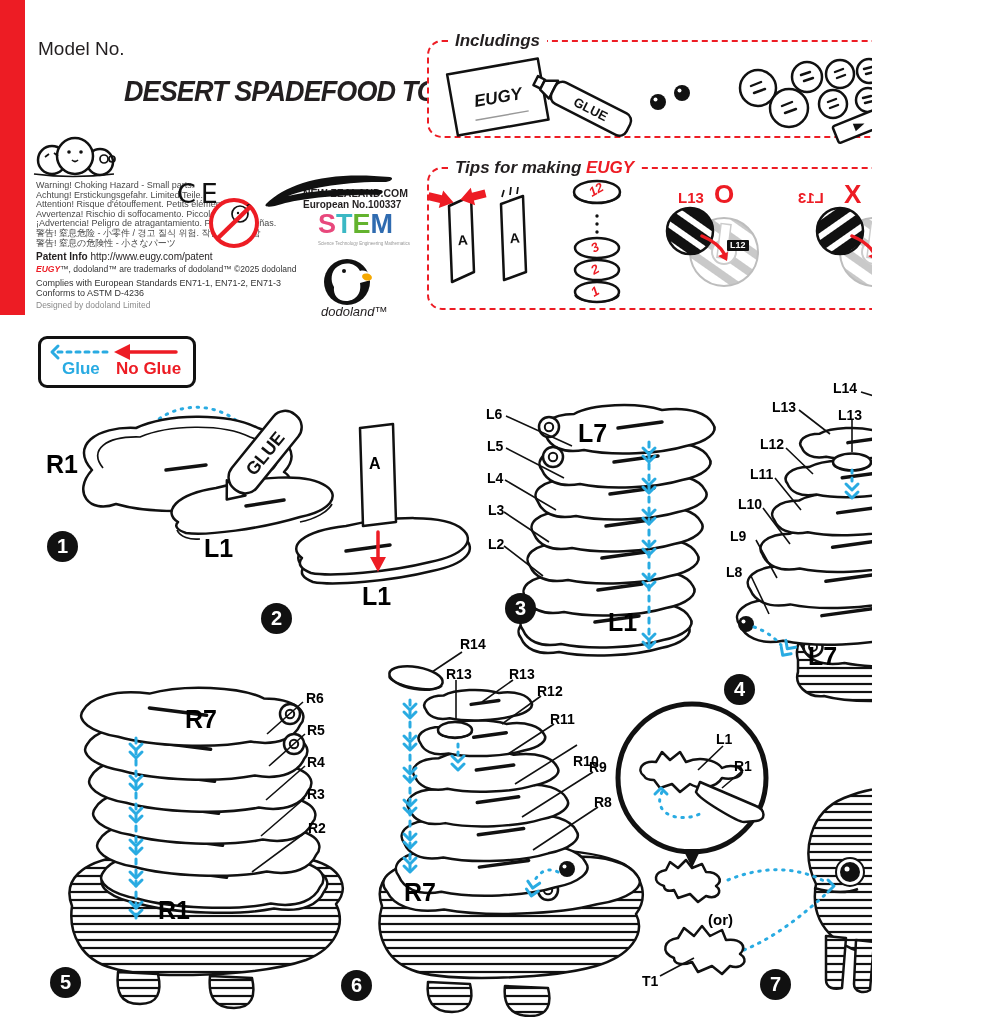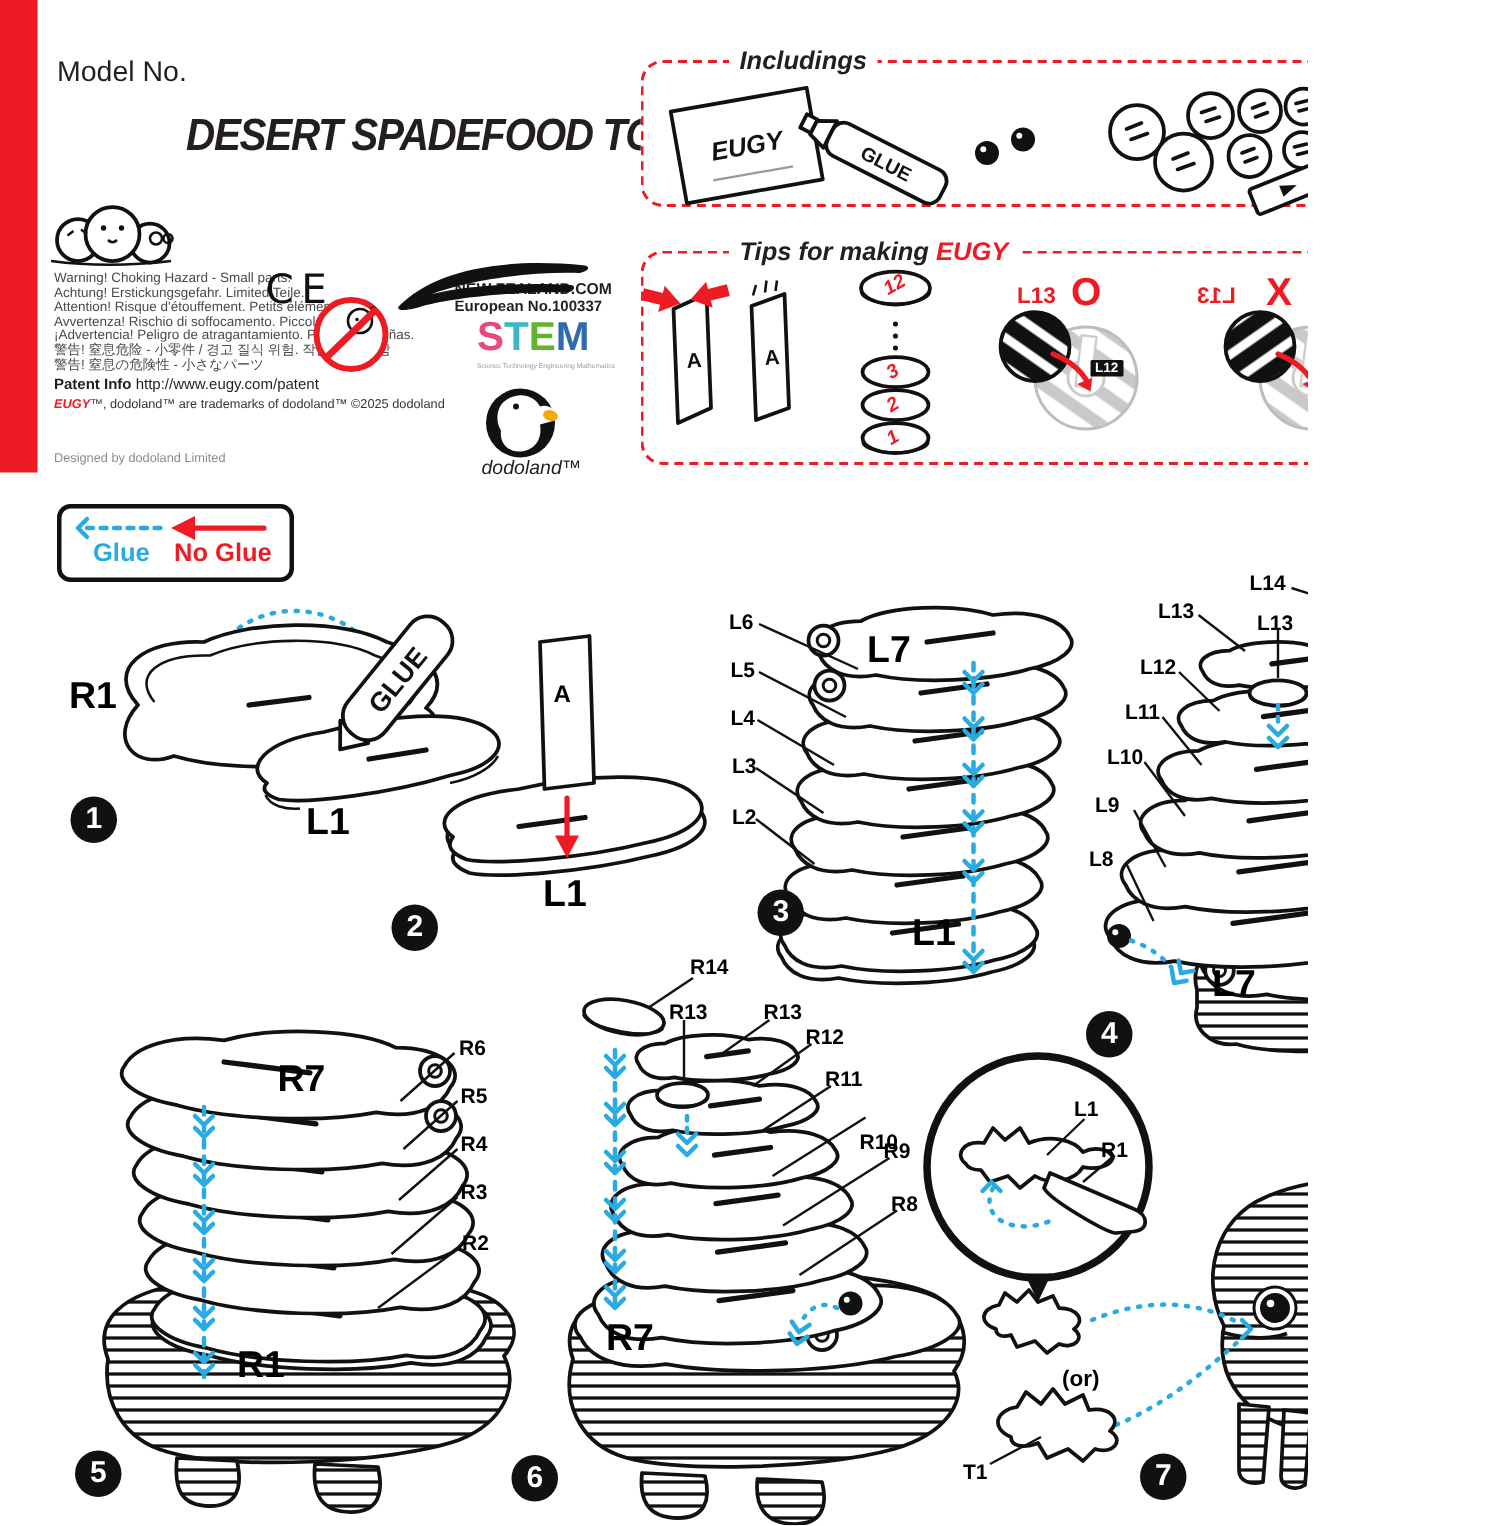--- a/index.html
+++ b/index.html
@@ -26,21 +26,21 @@
   .dodo-txt{left:321px;top:304px;font-size:13px;font-style:italic;white-space:nowrap;}
   .legal1{left:36px;top:251px;font-size:10px;white-space:nowrap;}
   .legal2{left:36px;top:264px;font-size:8.5px;white-space:nowrap;color:#333;}
   .legal3{left:36px;top:279px;font-size:9px;line-height:9.5px;color:#333;}
   .legal4{left:36px;top:300px;font-size:8.5px;color:#8a8a8a;}
   
   .dash-box{border:2.5px dashed #ED1C24;border-radius:15px;background:#fff;}
   .inc-box{left:427px;top:40px;width:509px;height:94px;}
   .tips-box{left:427px;top:167px;width:509px;height:139px;}
   .box-title{position:absolute;background:#fff;padding:0 7px;font-size:17px;font-weight:bold;
-             font-style:italic;white-space:nowrap;margin-left:38px;}
+             font-style:italic;white-space:nowrap;}
   .inc-title{left:448px;top:31px;}
   .tips-title{left:448px;top:158px;}
   
   .legend{left:38px;top:336px;width:152px;height:46px;border:3px solid #111;border-radius:9px;background:#fff;}
   .lg-glue{left:62px;top:359px;font-size:17px;font-weight:bold;color:#29ABE2;}
   .lg-noglue{left:116px;top:359px;font-size:17px;font-weight:bold;color:#ED1C24;}
   
   .lbl{position:absolute;font-weight:bold;color:#000;line-height:1;white-space:nowrap;font-size:14px;}
   .lbl-xl{font-size:25px;}
   .lbl-md{font-size:16px;}
@@ -99,20 +99,24 @@
   <div class="abs dodo-txt">
     <span style="font-weight:normal">dodo</span><span>land™</span>
   </div>
   <div class="abs legal1">
     <b>Patent Info</b>
     <span>http://www.eugy.com/patent</span>
   </div>
   <div class="abs legal2">
     <span class="brand">EUGY</span><span>™, dodoland™ are trademarks of dodoland™ ©2025 dodoland</span>
   </div>
+  <div class="abs legal3">
+    <div>Complies with European Standards EN71-1, EN71-2, EN71-3</div>
+    <div>Conforms to ASTM D-4236</div>
+  </div>
   <div class="abs legal4">Designed by dodoland Limited</div>
 
   <div class="abs dash-box inc-box"></div>
   <div class="box-title inc-title">Includings</div>
 
   <div class="abs dash-box tips-box"></div>
   <div class="box-title tips-title">
     <span>Tips for making</span>
     <span class="brand">EUGY</span>
   </div>

